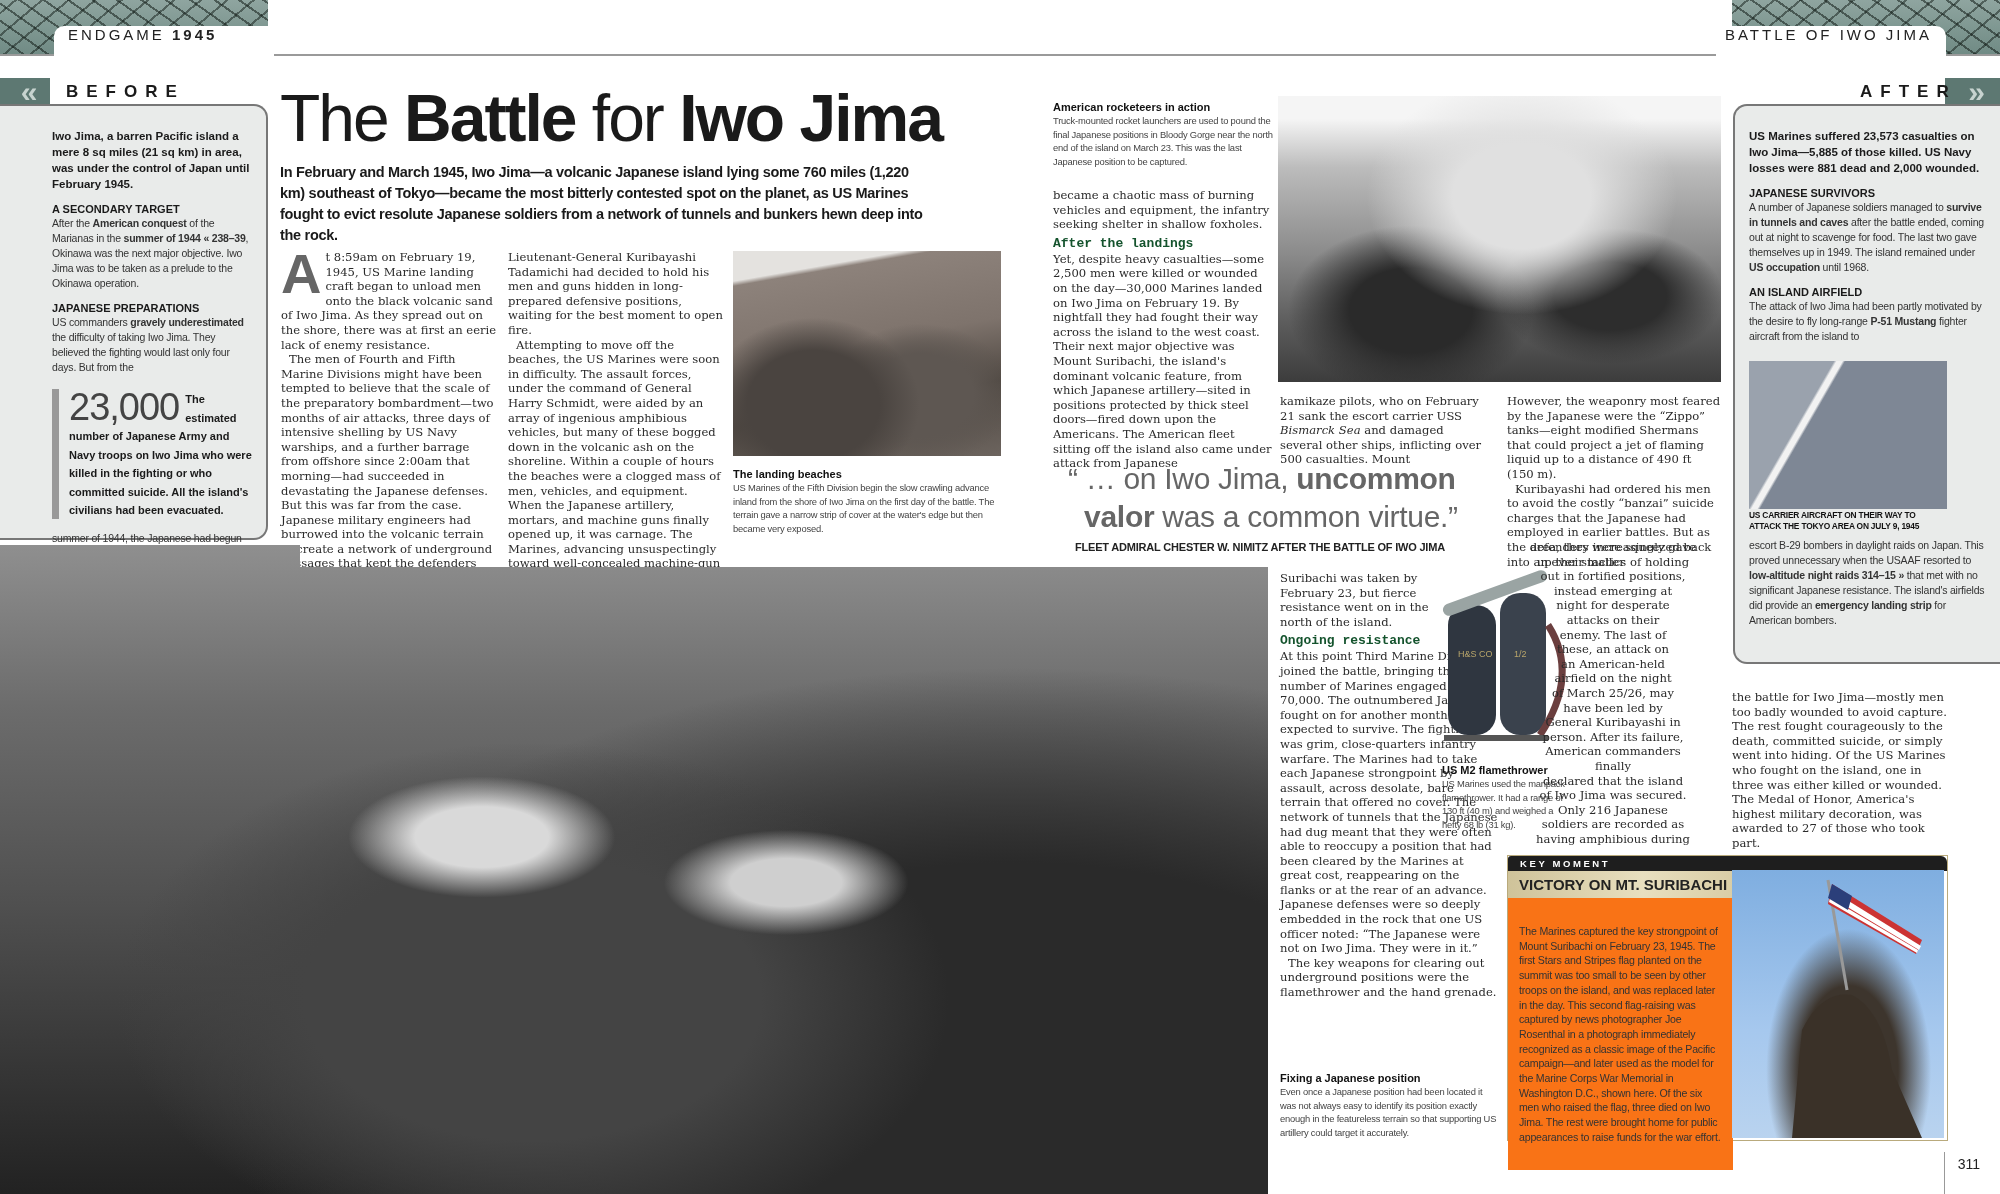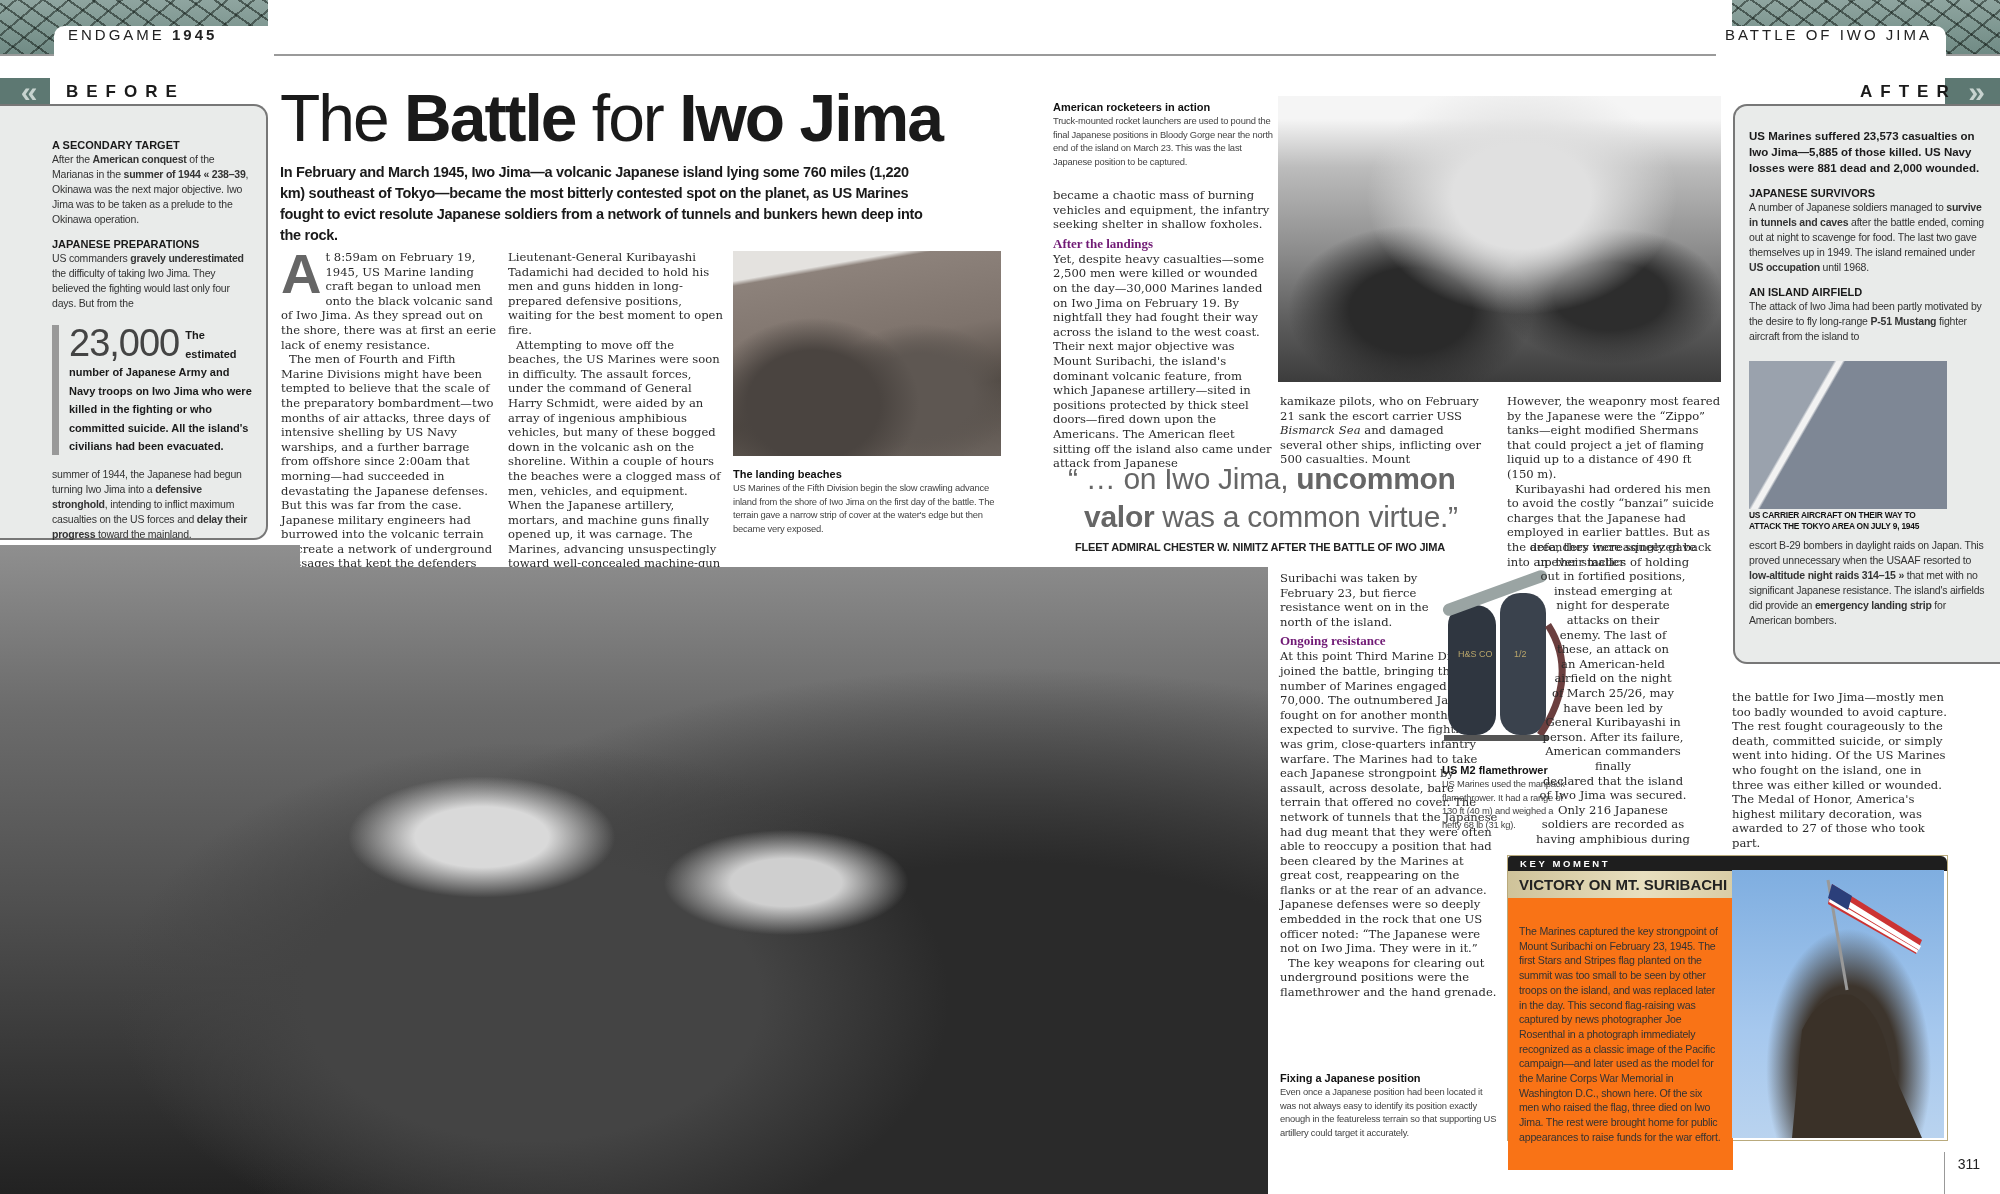--- a/index.html
+++ b/index.html
@@ -38,21 +38,21 @@
 
   
   .title{left:280px;top:78px;font-size:66px;letter-spacing:-2px;line-height:80px;font-family:"Liberation Sans Narrow","Liberation Sans",sans-serif}
   .title .lt{font-weight:normal}
   .title .bd{font-weight:bold}
   .intro{left:280px;top:162px;width:650px;font-size:14.5px;font-weight:bold;line-height:21px;letter-spacing:-.3px}
 
   .body{font-size:11.6px;line-height:14.6px;color:#2a2a2a;text-align:left}
   .body p{text-indent:8px}
   .body p.ni{text-indent:0}
-  .sub{font-family:Liberation Serif, serif;font-weight:bold;font-size:13px;line-height:16px;margin-top:4px;color:#701a75}
+  .sub{font-family:Liberation Mono, monospace;font-weight:bold;font-size:13px;line-height:16px;margin-top:4px;color:#14532d}
   .dropcap{float:left;font-family:"Liberation Sans",sans-serif;font-weight:bold;font-size:56px;line-height:44px;color:#666;margin:2px 4px 0 0}
 
   .cap-h{font-size:11px;font-weight:bold;color:#111;line-height:14px}
   .cap-t{font-size:9.4px;color:#444;line-height:13.5px;letter-spacing:-.2px}
 
   .photo{position:absolute;overflow:hidden}
   .photo-landing{left:733px;top:251px;width:268px;height:205px;background:
      radial-gradient(ellipse at 30% 75%,#4a4440 0 25%,transparent 40%),
      radial-gradient(ellipse at 70% 70%,#5e5752 0 20%,transparent 35%),
      linear-gradient(170deg,#e4e2df 0 12%,#8d827b 14%,#7e736c 45%,#4f4842 70%,#6c645e 100%)}
@@ -99,20 +99,21 @@
 <div class="hdr-tab right">
   <span>BATTLE OF IWO JIMA</span>
 </div>
 
 <div class="bt-bar" style="left:0;width:50px">
   <span class="chev">«</span>
 </div>
 <div class="bt-label" style="left:66px">BEFORE</div>
 <div class="panel before">
   <div style="padding:22px 14px 0 56px">
+    <div class="p-lead">Iwo Jima, a barren Pacific island a mere 8 sq miles (21 sq km) in area, was under the control of Japan until February 1945.</div>
     <div class="p-head">A SECONDARY TARGET</div>
     <div class="p-txt"><span>After the </span><b>American conquest</b><span> of the Marianas in the </span><b>summer of 1944 « 238–39</b><span>, Okinawa was the next major objective. Iwo Jima was to be taken as a prelude to the Okinawa operation.</span></div>
     <div class="p-head">JAPANESE PREPARATIONS</div>
     <div class="p-txt"><span>US commanders </span><b>gravely underestimated</b><span> the difficulty of taking Iwo Jima. They believed the fighting would last only four days. But from the</span></div>
     <div class="stat">
       <div class="stat-bar"></div>
       <div>
         <span class="stat-num">23,000</span>
         <span class="stat-txt">The estimated number of Japanese Army and Navy troops on Iwo Jima who were killed in the fighting or who committed suicide. All the island's civilians had been evacuated.</span>
       </div>

